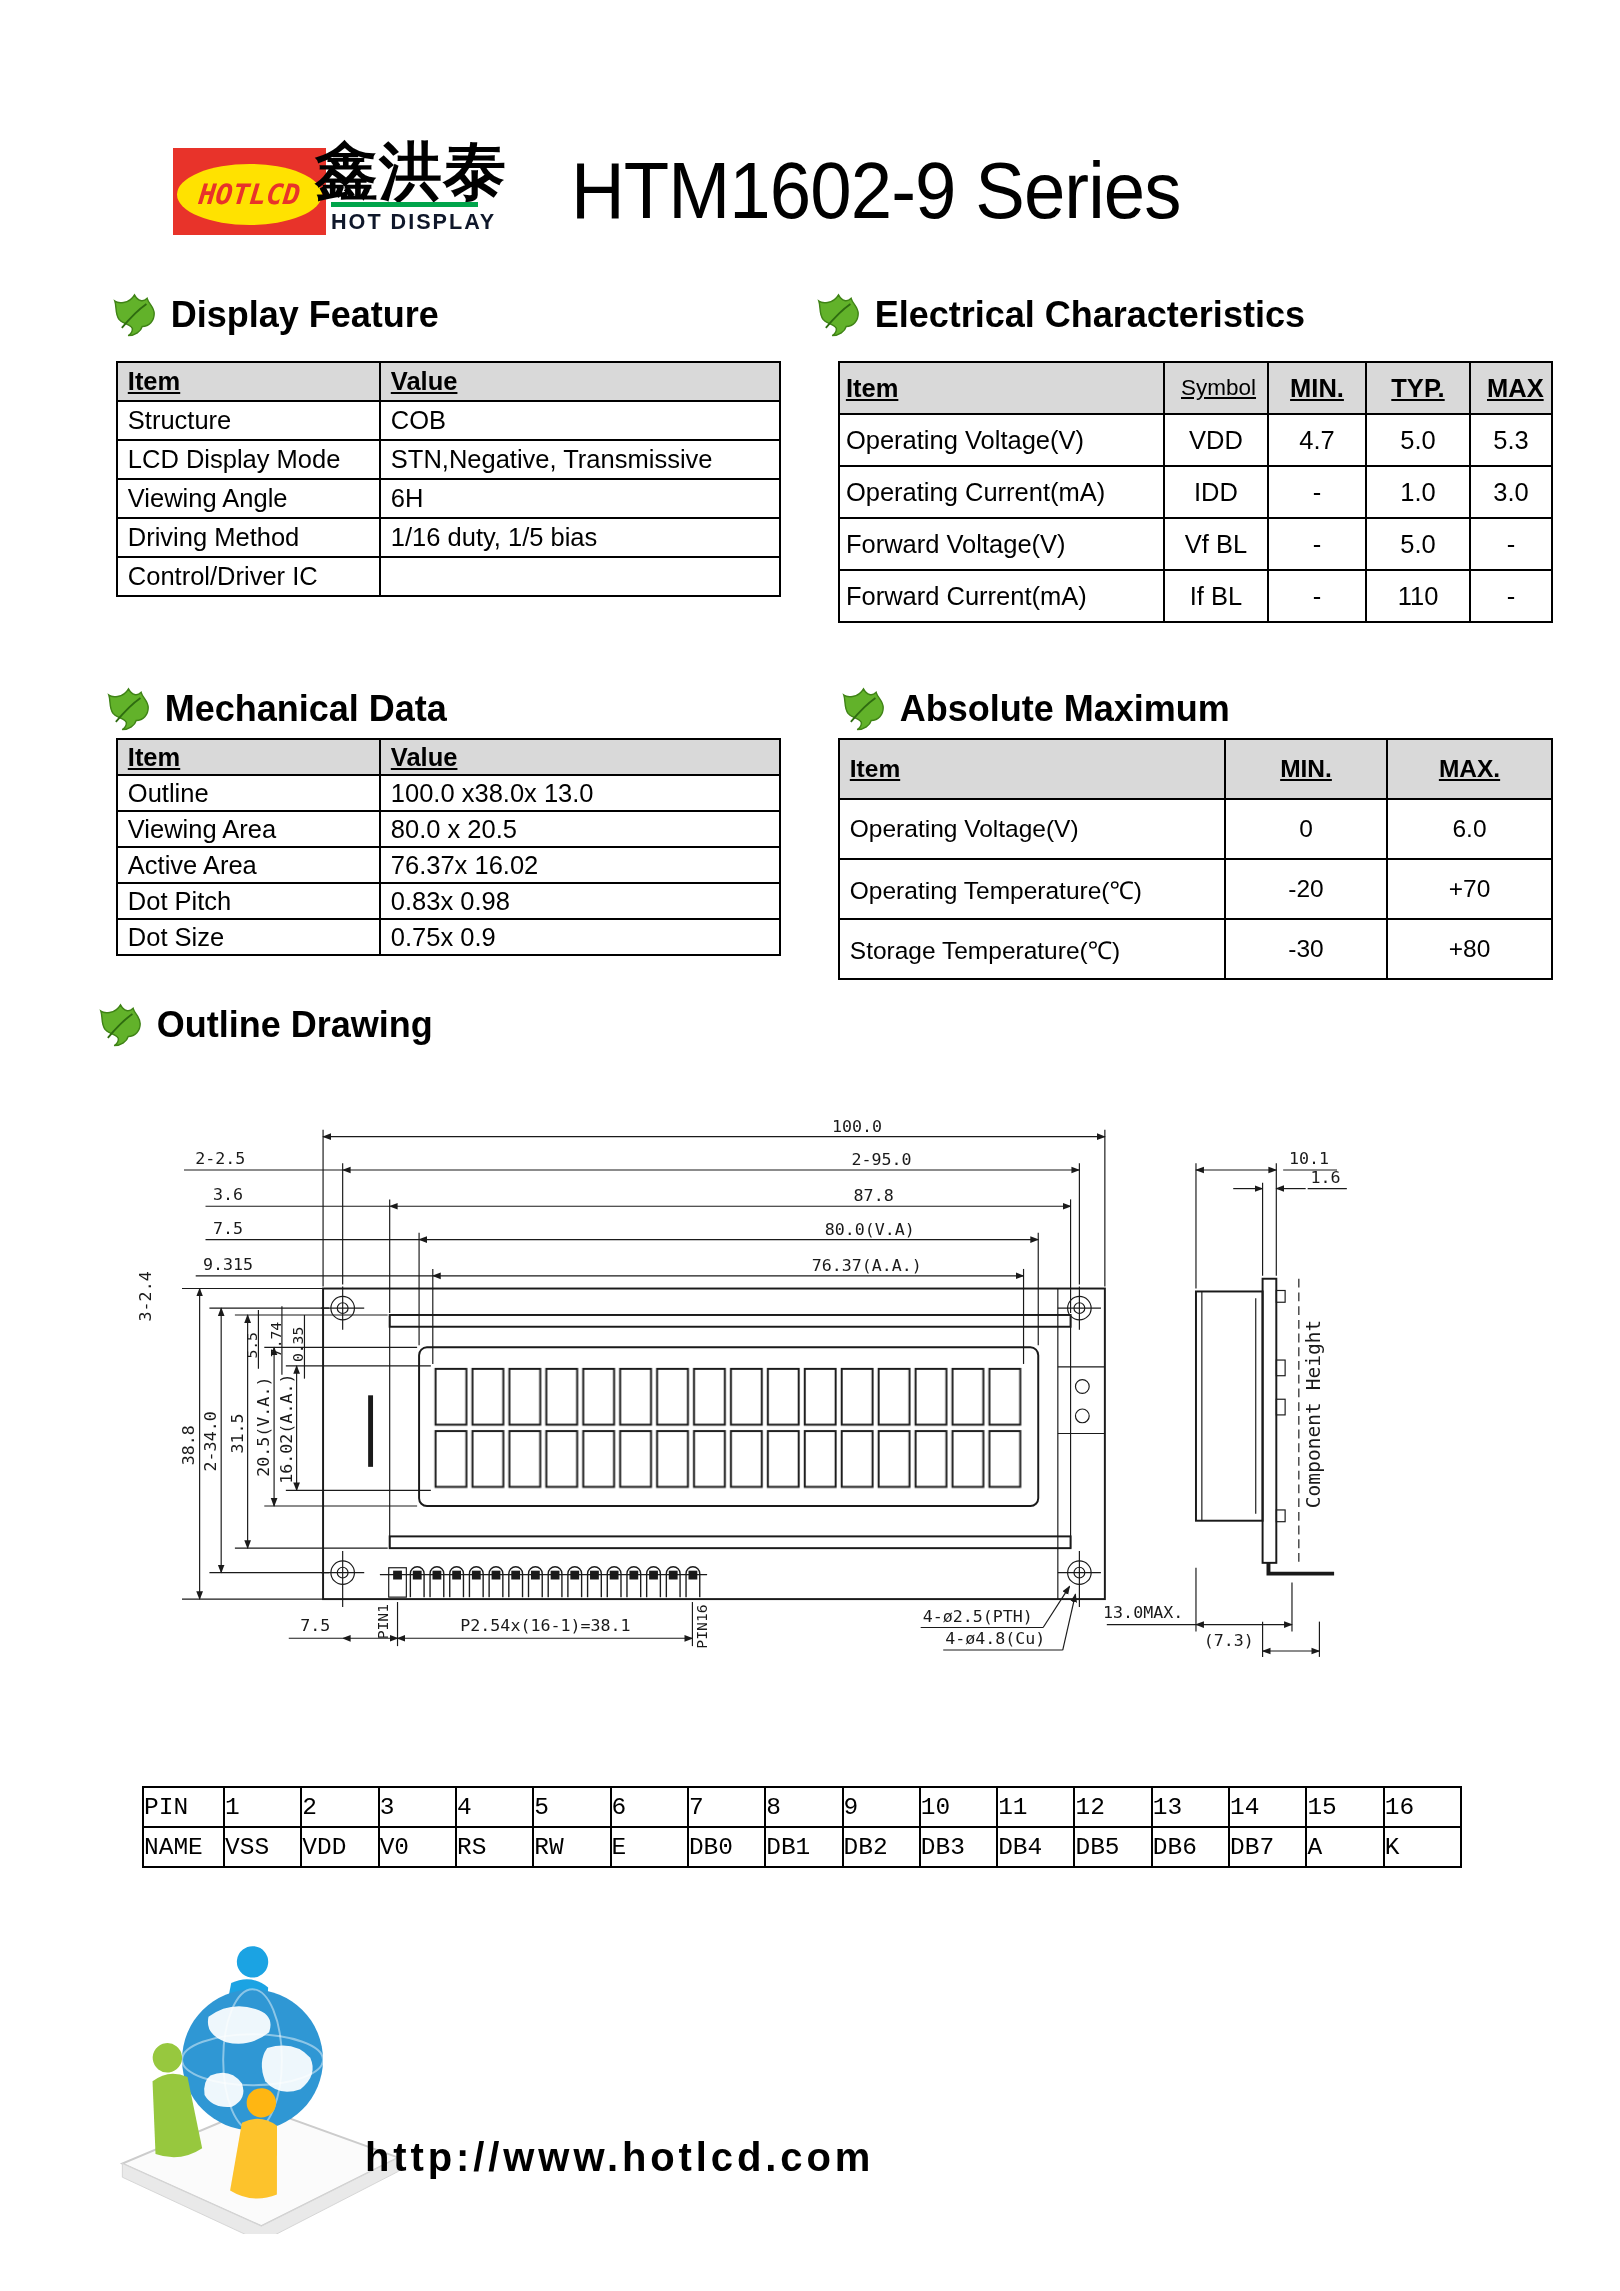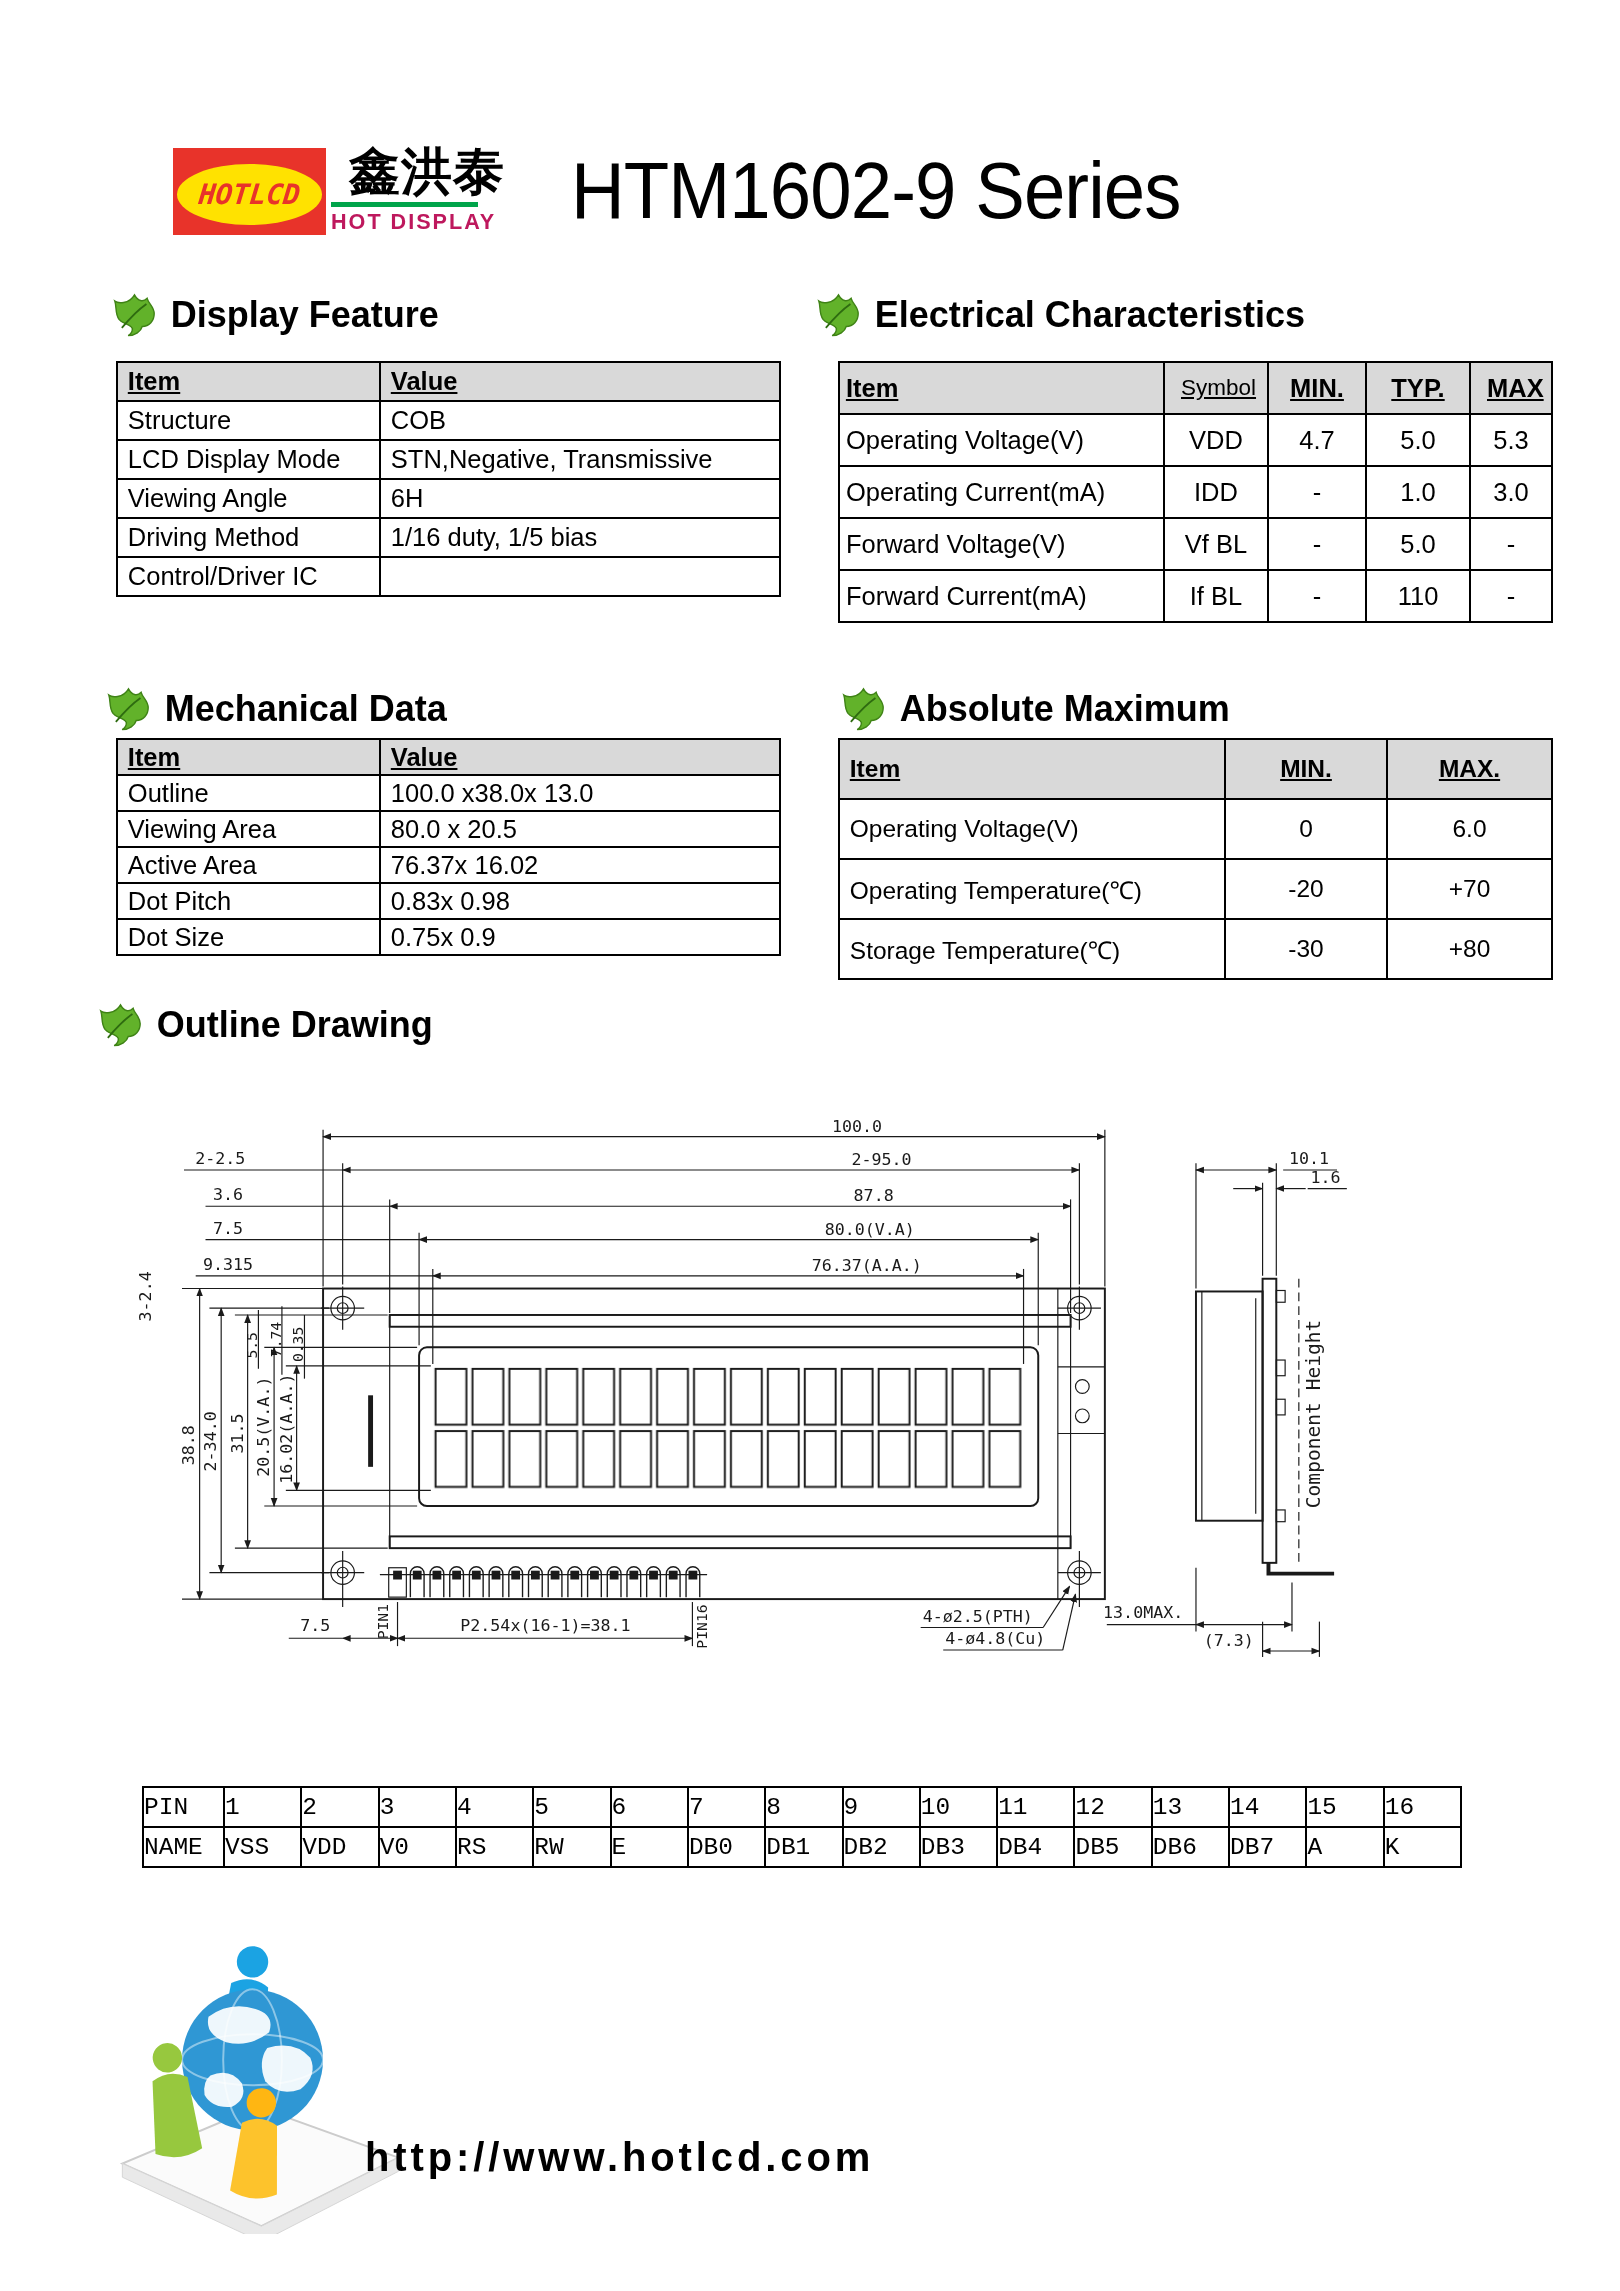--- a/index.html
+++ b/index.html
@@ -5,24 +5,24 @@
   html,body{margin:0;padding:0;background:#888;}
   .page{position:relative;width:1620px;height:2292px;background:#ffffff;
         font-family:"Liberation Sans",sans-serif;color:#000;overflow:hidden;}
 
   
   .logo-mark{position:absolute;left:173px;top:148px;width:153px;height:87px;background:#e8332a;}
   .logo-ellipse{position:absolute;left:3.9px;top:15.7px;width:145px;height:61px;background:#ffe200;border-radius:50%;
                 display:flex;align-items:center;justify-content:center;}
   .logo-mark-text{font-family:"DejaVu Sans Mono",monospace;font-style:italic;font-weight:bold;font-size:28px;
                   color:#e8332a;transform:skewX(-6deg);letter-spacing:0px;}
-  .logo-cn{position:absolute;left:349px;top:143px;width:153px;font-weight:bold;font-size:51px;line-height:57px;
+  .logo-cn{position:absolute;left:315px;top:143px;width:153px;font-weight:bold;font-size:63px;line-height:57px;
            letter-spacing:1px;white-space:nowrap;}
   .logo-bar{position:absolute;left:331px;top:202px;width:147px;height:4.9px;background:#00a44a;}
-  .logo-tag{position:absolute;left:331px;top:209px;font-weight:bold;font-size:21.6px;letter-spacing:2px;color:#be185d;white-space:nowrap;}
+  .logo-tag{position:absolute;left:331px;top:209px;font-weight:bold;font-size:21.6px;letter-spacing:2px;color:#0f172a;white-space:nowrap;}
   .doc-title{position:absolute;left:571px;top:145px;font-size:80px;font-weight:500;letter-spacing:-1px;
              transform:scaleX(.93);transform-origin:left top;white-space:nowrap;}
 
   
   .sec{position:absolute;display:flex;align-items:center;gap:13.7px;}
   .sec .leaf{width:45px;height:45px;flex:0 0 auto;}
   .sec .sec-title{font-size:36px;font-weight:bold;white-space:nowrap;}
 
   
   table{border-collapse:collapse;table-layout:fixed;}

